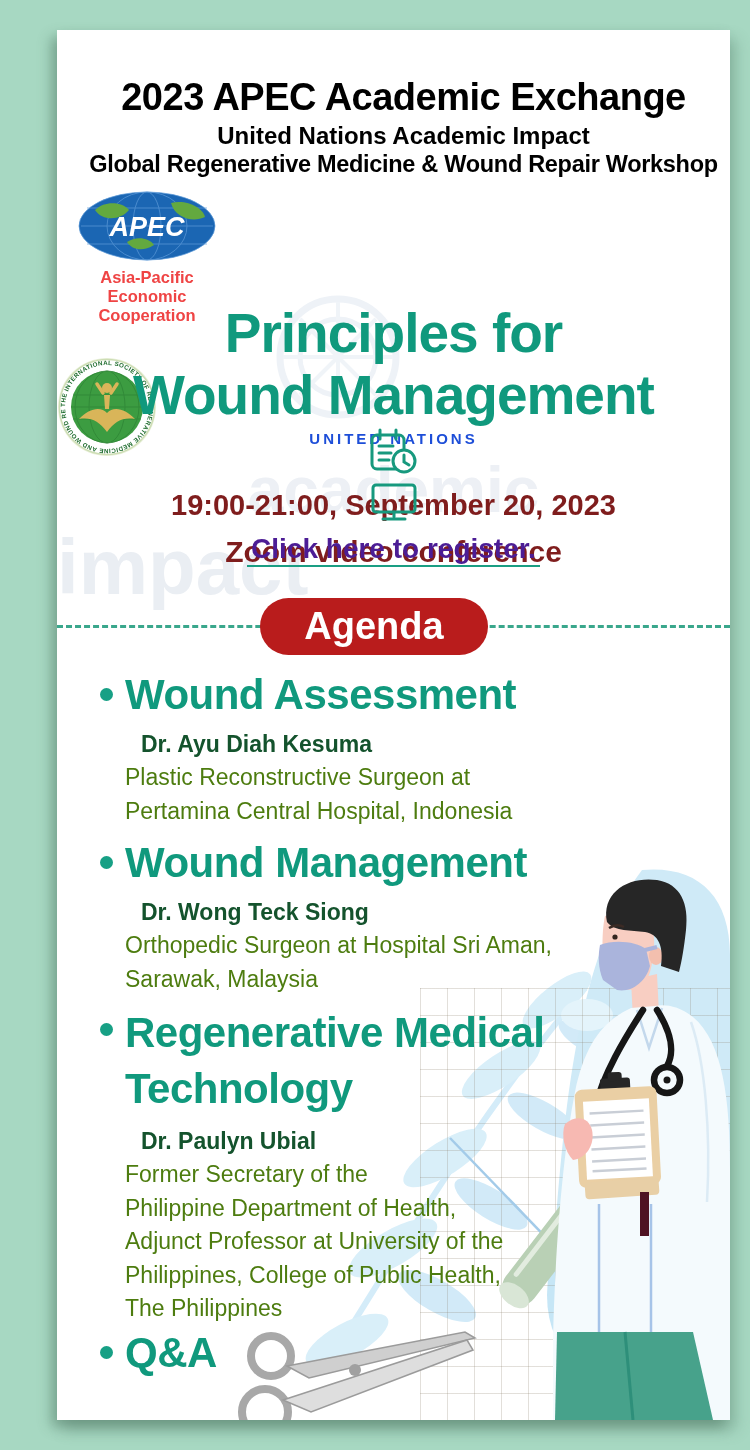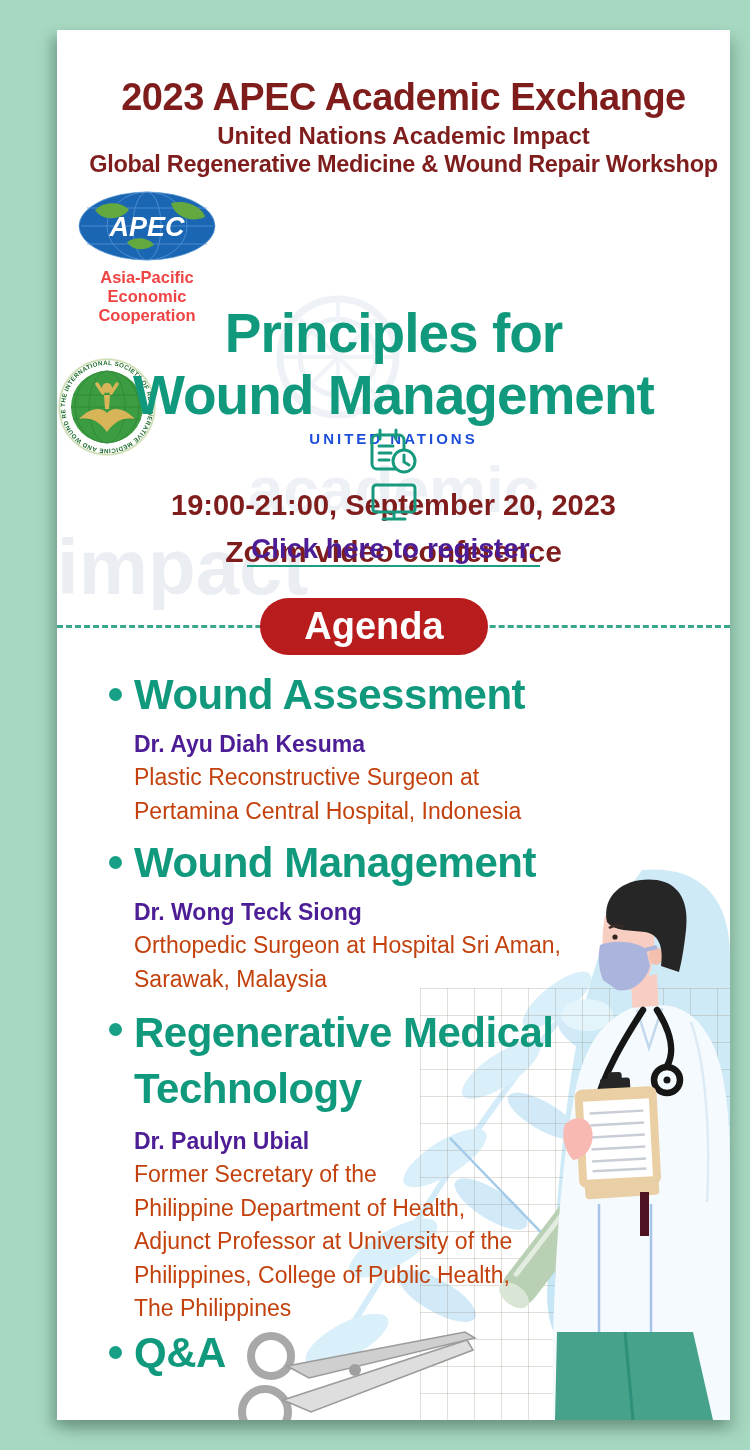--- a/index.html
+++ b/index.html
@@ -28,42 +28,42 @@
       linear-gradient(to right, rgba(140,128,108,.25) 1.5px, transparent 1.5px),
       linear-gradient(to bottom, rgba(140,128,108,.25) 1.5px, transparent 1.5px);
     background-size:27px 27px;
   }
   .diag{position:absolute;left:363px;top:958px;z-index:3;}
   .pen{position:absolute;left:420px;top:1040px;z-index:4;}
   .doctor{position:absolute;left:488px;top:840px;z-index:5;}
   .scissors{position:absolute;left:168px;top:1290px;z-index:5;}
   
   .content{position:absolute;inset:0;z-index:10;}
-  .hdr{position:absolute;left:0;right:0;text-align:center;color:#7f1d1d;font-weight:bold;padding-left:20px;}
+  .hdr{position:absolute;left:0;right:0;text-align:center;color:#000000;font-weight:bold;padding-left:20px;}
   .hdr1{top:45px;font-size:38px;line-height:44px;letter-spacing:-.5px;}
   .hdr2{top:92px;font-size:24px;line-height:28px;}
   .hdr3{top:120px;font-size:23.5px;line-height:28px;letter-spacing:-.3px;}
   .logos{position:absolute;left:0;right:0;top:160px;display:flex;justify-content:center;align-items:flex-start;gap:28px;flex-direction:column;}
   .apec-block{width:180px;text-align:center;}
   .apec-caption{margin-top:2px;font-size:16.5px;font-weight:bold;color:#ef4444;line-height:19px;}
   .title{position:absolute;left:0;right:0;top:272px;text-align:center;color:#10997d;font-weight:bold;font-size:55px;line-height:62px;letter-spacing:-1px;}
   .row{position:absolute;left:0;right:0;display:flex;justify-content:center;align-items:center;gap:13px;color:#7f1d1d;font-weight:bold;flex-direction:column;}
   .row-date{top:398px;font-size:29px;}
   .row-conf{top:452px;font-size:30px;}
   .register-wrap{position:absolute;left:0;right:0;top:503px;text-align:center;}
   .register{display:inline-block;color:#4c1d95;font-weight:bold;font-size:28px;padding:0 4px 0 4px;border-bottom:2.5px solid #1a9e83;cursor:pointer;}
   .divider{position:absolute;left:0;right:0;top:595px;border-top:3px dashed #3aa78c;}
   .pill{position:absolute;left:203px;top:568px;width:228px;height:57px;background:#b91c1c;border-radius:29px;
         display:flex;align-items:center;justify-content:center;color:#fff;font-weight:bold;font-size:38px;}
-  .item{position:absolute;left:12px;right:0;padding-left:65px;}
+  .item{position:absolute;left:3px;right:0;padding-left:65px;}
   .item .bullet{position:absolute;left:40px;top:18px;width:13px;height:13px;border-radius:50%;background:#17a085;}
   .item-title{color:#10997d;font-weight:bold;font-size:42px;line-height:50px;letter-spacing:-.5px;white-space:pre-line;}
   .item3 .item-title{line-height:56px;}
-  .speaker{margin-top:9px;font-size:23px;font-weight:bold;color:#4c1d95;line-height:30px;}
-  .role{margin-top:2px;font-size:23px;color:#c2410c;line-height:33.5px;white-space:pre-line;}
+  .speaker{margin-top:9px;font-size:23px;font-weight:bold;color:#14532d;line-height:30px;margin-left:16px;}
+  .role{margin-top:2px;font-size:23px;color:#4d7c0f;line-height:33.5px;white-space:pre-line;}
   .i1{top:640px;} .i2{top:808px;} .i3{top:975px;} .iqa{top:1298px;}
 </style>
 </head>
 <body>
 
 <div class="card">
 
   <div class="wm wm-small">UNITED NATIONS</div>
   <div class="wm wm-big1">academic</div>
   <div class="wm wm-big2">impact</div>

